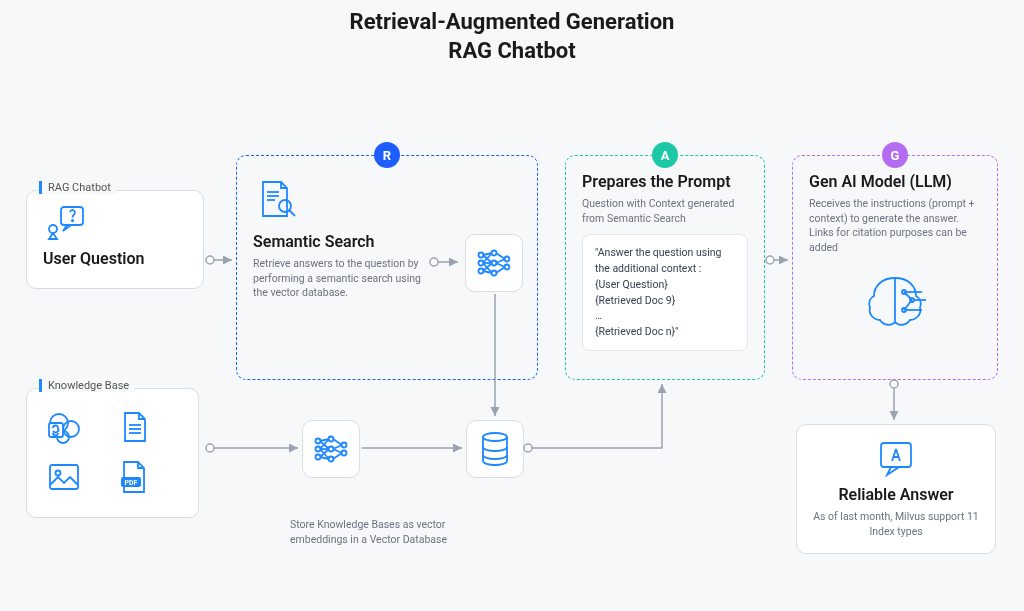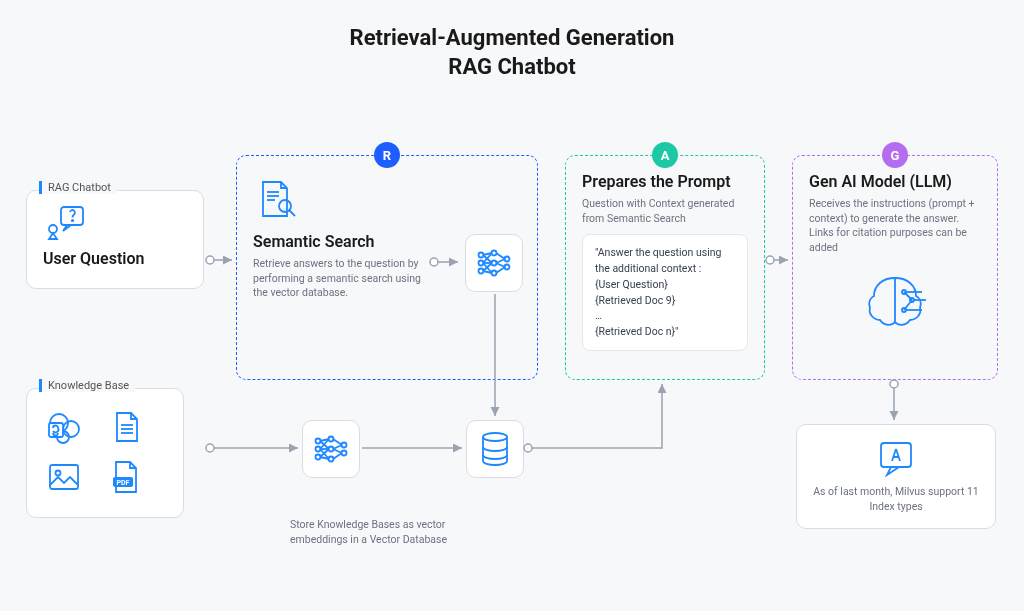--- a/index.html
+++ b/index.html
@@ -4,21 +4,21 @@
 <style>
 * { margin: 0; padding: 0; box-sizing: border-box; }
 body {
   font-family: -apple-system, BlinkMacSystemFont, "Segoe UI", Roboto, sans-serif;
   background: #f7f8fa;
   width: 1024px;
   height: 611px;
   position: relative;
   overflow: hidden;
 }
-.title-block { text-align: center; padding-top: 24px; }
+.title-block { text-align: center; padding-top: 8px; }
 .title { font-size: 22px; font-weight: 700; color: #1a1a1a; line-height: 1.3; }
 
 .box {
   position: absolute;
   background: #fff;
   border: 1px solid #d9dde3;
   border-radius: 10px;
   padding: 14px 16px;
 }
 .box-label {
@@ -99,21 +99,21 @@
     <circle cx="10" cy="24" r="4"></circle>
       <path d="M10 28 L6 34 L14 34 Z"></path>
     <rect x="18" y="2" width="22" height="18" rx="3"></rect>
       <path d="M24 20 L20 26 L28 20"></path>
     <path d="M27 7 a2.5 2.5 0 1 1 4 2.5 c-1 1-1.5 1.5-1.5 3"></path>
       <circle cx="29.5" cy="15.5" r="0.7" fill="#1e88ff"></circle>
   </svg>
   <div class="box-title">User Question</div>
 </div>
 
-<div class="box" style="left:26px; top:388px; width:158px;">
+<div class="box" style="left:26px; top:388px; width:173px;">
   <div class="box-label">Knowledge Base</div>
   <div class="kb-icons">
     <svg width="38" height="38" viewBox="0 0 38 38" class="icon">
       <circle cx="14" cy="14" r="9"></circle>
         <circle cx="26" cy="20" r="8"></circle>
         <circle cx="18" cy="28" r="6"></circle>
       <rect x="4" y="14" width="14" height="14" rx="2" fill="#fff"></rect>
         <path d="M8 19 a2.5 2.5 0 0 1 5 0 a2.5 2.5 0 0 1 -5 3 M13 24 a2.5 2.5 0 0 1 -5 0"></path>
     </svg>
     <svg width="38" height="38" viewBox="0 0 38 38" class="icon">
@@ -207,20 +207,21 @@
       <line x1="46" y1="38" x2="62" y2="38"></line>
   </svg>
 </div>
 
 <div class="box" style="left:796px; top:424px; width:200px; text-align:center;">
   <svg width="42" height="38" viewBox="0 0 42 38" class="icon" style="margin:0 auto 8px">
     <rect x="6" y="4" width="30" height="24" rx="3"></rect>
       <path d="M16 28 L12 36 L24 28"></path>
     <path d="M21 10 l-4 12 M21 10 l4 12 M18 18 h6"></path>
   </svg>
+  <div class="box-title">Reliable Answer</div>
   <div class="box-desc">As of last month, Milvus support 11 Index types</div>
 </div>
 
 <div class="icon-box" style="left:302px; top:420px;">
   <svg width="40" height="40" viewBox="0 0 40 40" class="icon">
     <circle cx="7" cy="12" r="2.5"></circle>
       <circle cx="7" cy="20" r="2.5"></circle>
       <circle cx="7" cy="28" r="2.5"></circle>
     <circle cx="20" cy="10" r="2.5"></circle>
       <circle cx="20" cy="20" r="2.5"></circle>

